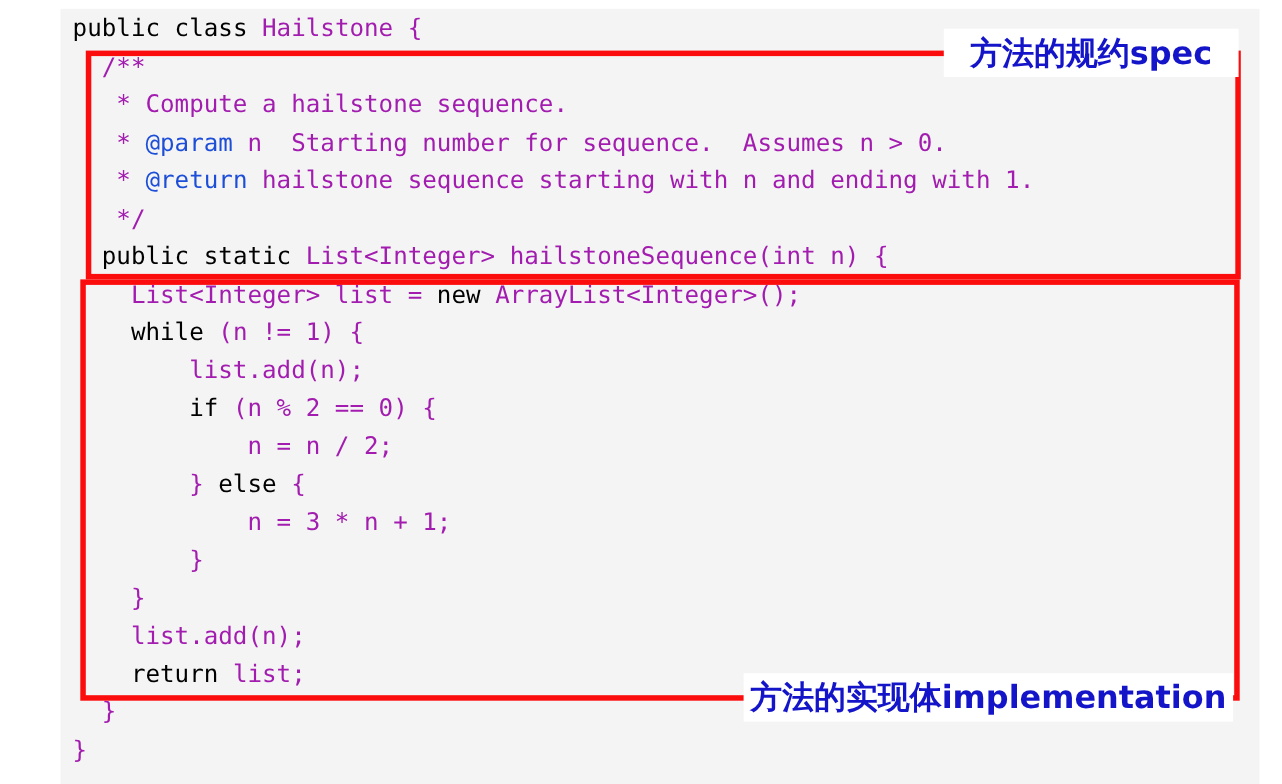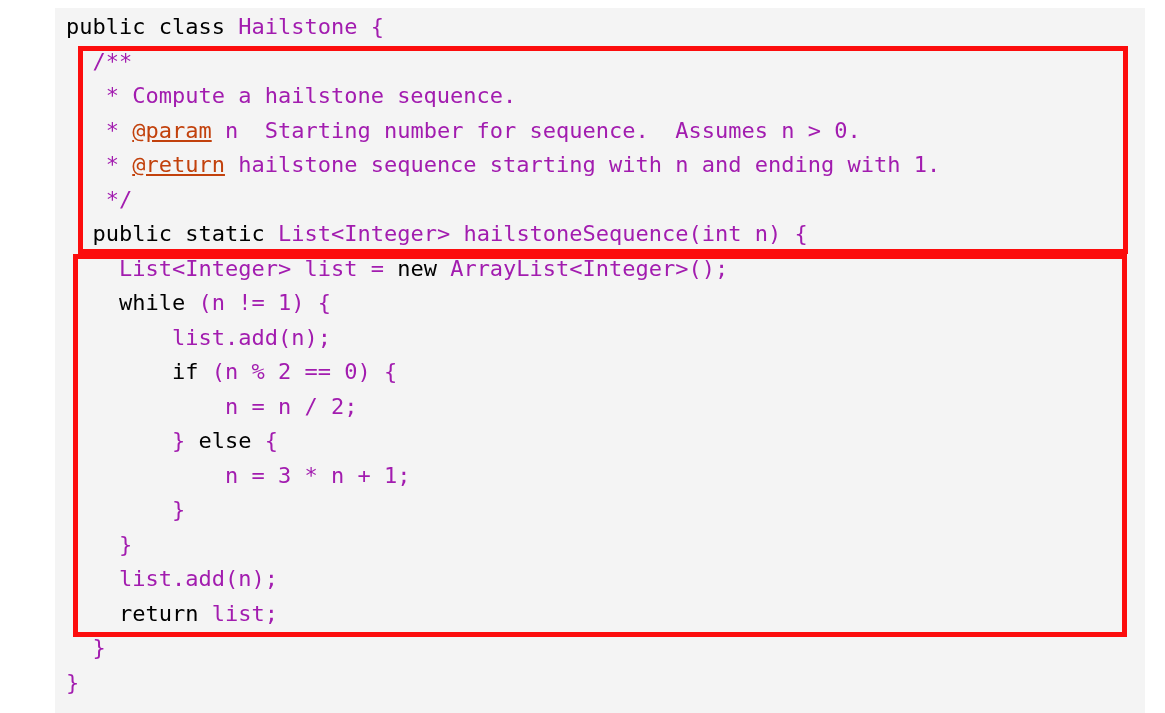--- a/index.html
+++ b/index.html
@@ -90,27 +90,29 @@
     font-size: 29px;
   }
   #impl-label {
     left: 676px;
     top: 612px;
     width: 445px;
     height: 44px;
     font-size: 29px;
   }
 </style>
-<style>.kw{color:#000000;}.tag{color:#c2410c;text-decoration:underline;}.pl,.cm{color:#a21caf;}.redbox{border-color:#fc0d0d;}.callout{color:#1414c8;}#code-canvas{background:#f4f4f4;}</style></head>
+<style>.kw{color:#000000;}.tag{color:#1d4ed8;}.pl,.cm{color:#a21caf;}.redbox{border-color:#fc0d0d;}.callout{color:#1414c8;}#code-canvas{background:#f4f4f4;}</style></head>
 <body>
 
 <div id="stage">
 
   <div id="code-canvas"></div>
 
   <div id="code-listing"><div class="line"><span class="kw">public</span><span class="pl"> </span><span class="kw">class</span><span class="pl"> Hailstone {</span></div><div class="line"><span class="cm">  /**</span></div><div class="line"><span class="cm">   * Compute a hailstone sequence.</span></div><div class="line"><span class="cm">   * </span><span class="tag">@param</span><span class="cm"> n  Starting number for sequence.  Assumes n &gt; 0.</span></div><div class="line"><span class="cm">   * </span><span class="tag">@return</span><span class="cm"> hailstone sequence starting with n and ending with 1.</span></div><div class="line"><span class="cm">   */</span></div><div class="line"><span class="pl">  </span><span class="kw">public</span><span class="pl"> </span><span class="kw">static</span><span class="pl"> List&lt;Integer&gt; hailstoneSequence(</span><span class="pl">int</span><span class="pl"> n) {</span></div><div class="line"><span class="pl">    List&lt;Integer&gt; list = </span><span class="kw">new</span><span class="pl"> ArrayList&lt;Integer&gt;();</span></div><div class="line"><span class="pl">    </span><span class="kw">while</span><span class="pl"> (n != 1) {</span></div><div class="line"><span class="pl">        list.add(n);</span></div><div class="line"><span class="pl">        </span><span class="kw">if</span><span class="pl"> (n % 2 == 0) {</span></div><div class="line"><span class="pl">            n = n / 2;</span></div><div class="line"><span class="pl">        } </span><span class="kw">else</span><span class="pl"> {</span></div><div class="line"><span class="pl">            n = 3 * n + 1;</span></div><div class="line"><span class="pl">        }</span></div><div class="line"><span class="pl">    }</span></div><div class="line"><span class="pl">    list.add(n);</span></div><div class="line"><span class="pl">    </span><span class="kw">return</span><span class="pl"> list;</span></div><div class="line"><span class="pl">  }</span></div><div class="line"><span class="pl">}</span></div></div>
 
   <div class="redbox" id="spec-box"></div>
   <div class="redbox" id="impl-box"></div>
 
+  <div class="callout" id="spec-label">方法的规约spec</div>
 
+  <div class="callout" id="impl-label">方法的实现体implementation</div>
 
 </div>
 
 </body></html>

